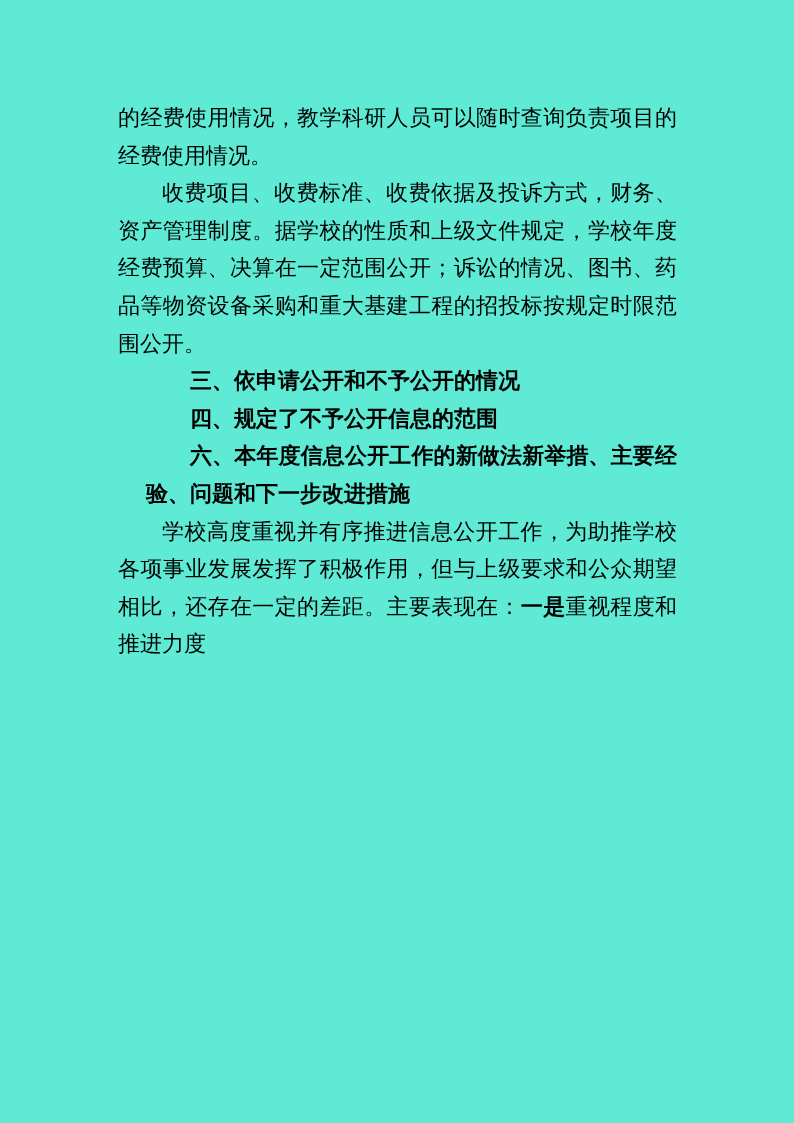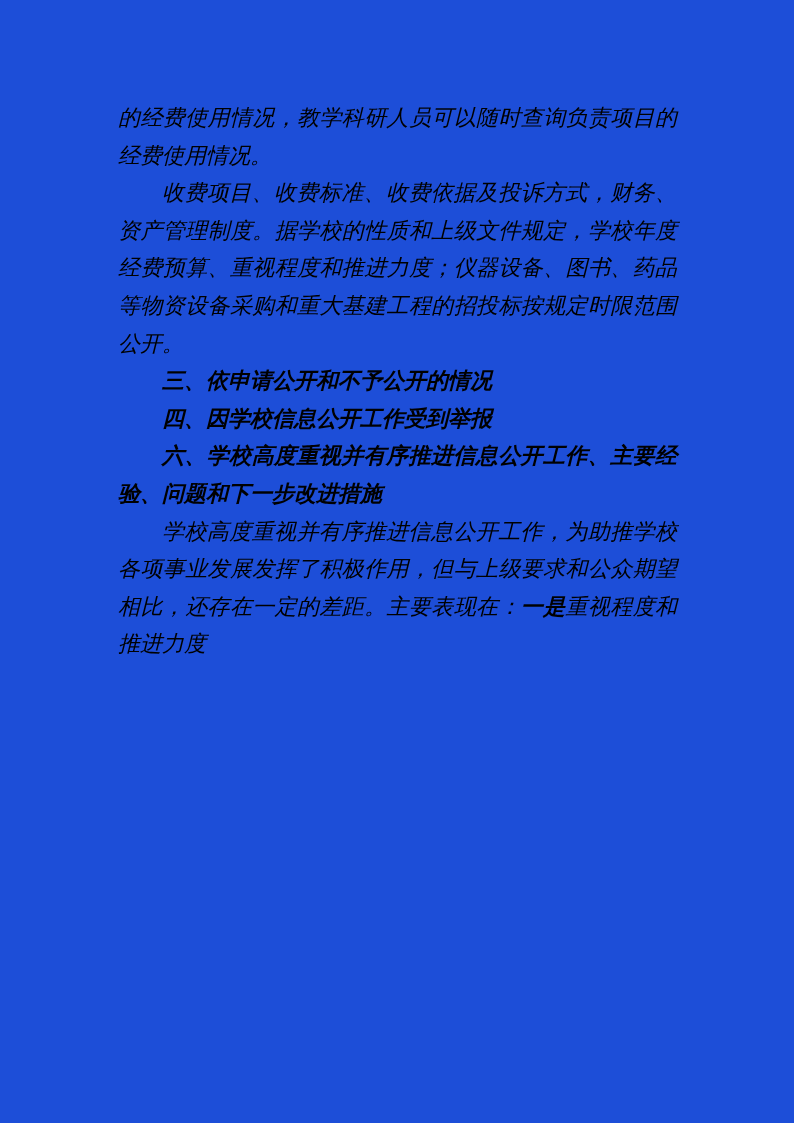--- a/index.html
+++ b/index.html
@@ -5,23 +5,22 @@
 <style>
   html, body {
     margin: 0;
     padding: 0;
     background: #ffffff;
   }
   .page {
     position: relative;
     width: 794px;
     height: 1123px;
-    background: #1d4ed8;
+    background: #5eead4;
     overflow: hidden;
-    font-style: italic;
   }
   .doc-body {
     position: absolute;
     left: 118px;
     top: 99px;
     width: 559px;
     color: #000000;
     font-family: "Liberation Serif", "DejaVu Serif", serif;
     font-size: 22px;
     line-height: 37.6px;
@@ -31,32 +30,33 @@
   p.block {
     margin: 0;
     padding: 0;
   }
   p.block.indent {
     text-indent: 44px;
   }
   p.block.heading {
     font-family: "Liberation Sans", "DejaVu Sans", sans-serif;
     font-weight: bold;
+    margin-left: 28px;
   }
   .run { white-space: pre-wrap; }
   .run.bold {
     font-weight: bold;
     font-family: "Liberation Sans", "DejaVu Sans", sans-serif;
   }
 </style>
 </head>
 <body>
 
 <div class="page">
   <div class="doc-body">
       <p class="block paragraph"><span class="run">的经费使用情况，教学科研人员可以随时查询负责项目的经费使用情况。</span></p>
-      <p class="block paragraph indent"><span class="run">收费项目、收费标准、收费依据及投诉方式，财务、资产管理制度。据学校的性质和上级文件规定，学校年度经费预算、重视程度和推进力度；仪器设备、图书、药品等物资设备采购和重大基建工程的招投标按规定时限范围公开。</span></p>
+      <p class="block paragraph indent"><span class="run">收费项目、收费标准、收费依据及投诉方式，财务、资产管理制度。据学校的性质和上级文件规定，学校年度经费预算、决算在一定范围公开；诉讼的情况、图书、药品等物资设备采购和重大基建工程的招投标按规定时限范围公开。</span></p>
       <p class="block heading indent"><span class="run bold">三、依申请公开和不予公开的情况</span></p>
-      <p class="block heading indent"><span class="run bold">四、因学校信息公开工作受到举报</span></p>
-      <p class="block heading indent"><span class="run bold">六、学校高度重视并有序推进信息公开工作、主要经验、问题和下一步改进措施</span></p>
+      <p class="block heading indent"><span class="run bold">四、规定了不予公开信息的范围</span></p>
+      <p class="block heading indent"><span class="run bold">六、本年度信息公开工作的新做法新举措、主要经验、问题和下一步改进措施</span></p>
       <p class="block paragraph indent"><span class="run">学校高度重视并有序推进信息公开工作，为助推学校各项事业发展发挥了积极作用，但与上级要求和公众期望相比，还存在一定的差距。主要表现在：</span><span class="run bold">一是</span><span class="run">重视程度和推进力度</span></p>
     </div>
 </div>
 
 </body></html>

